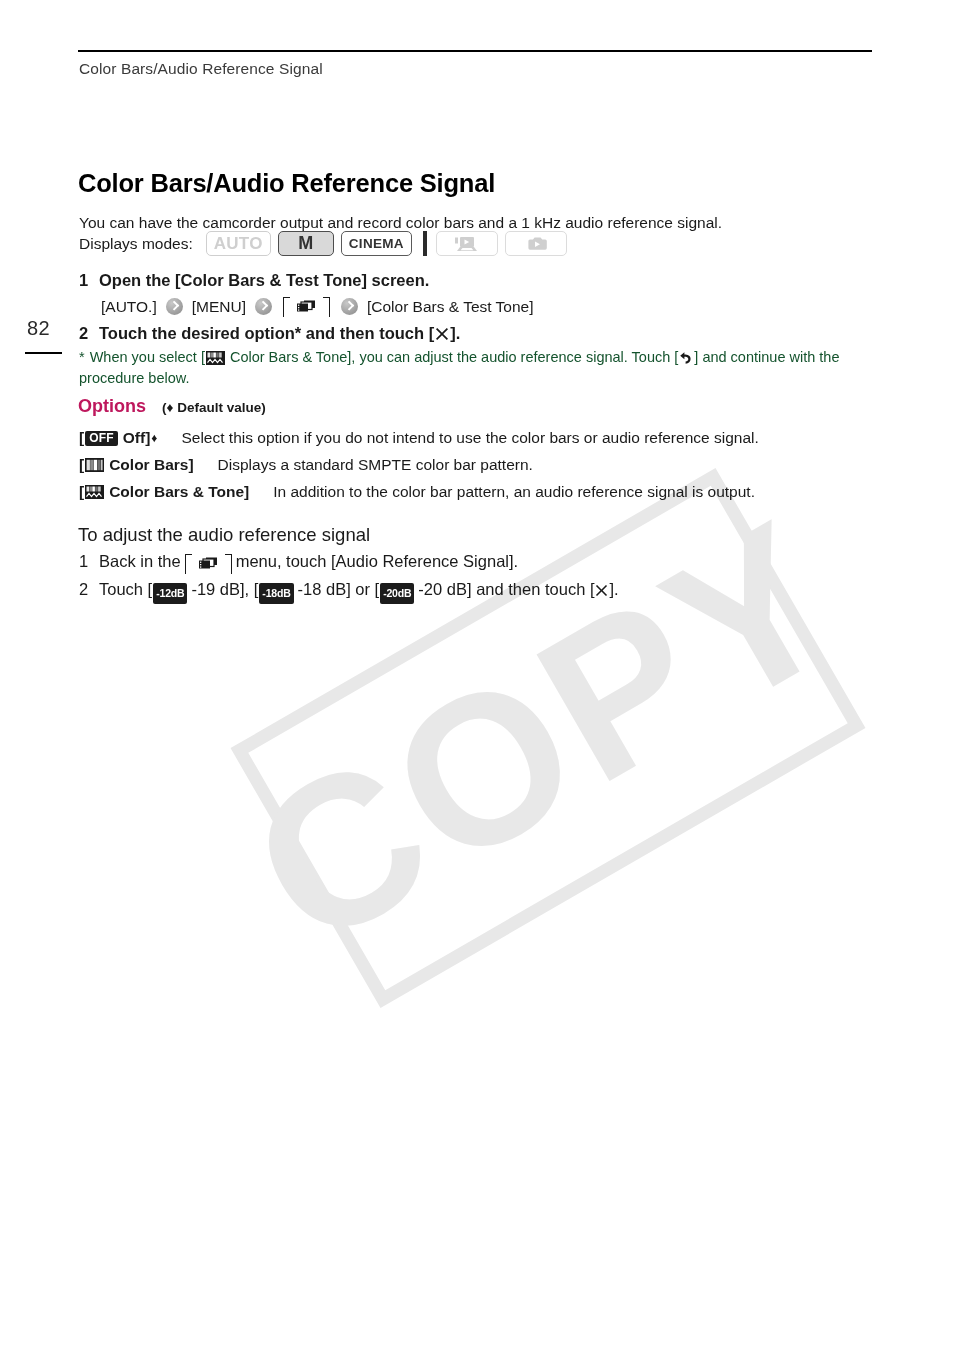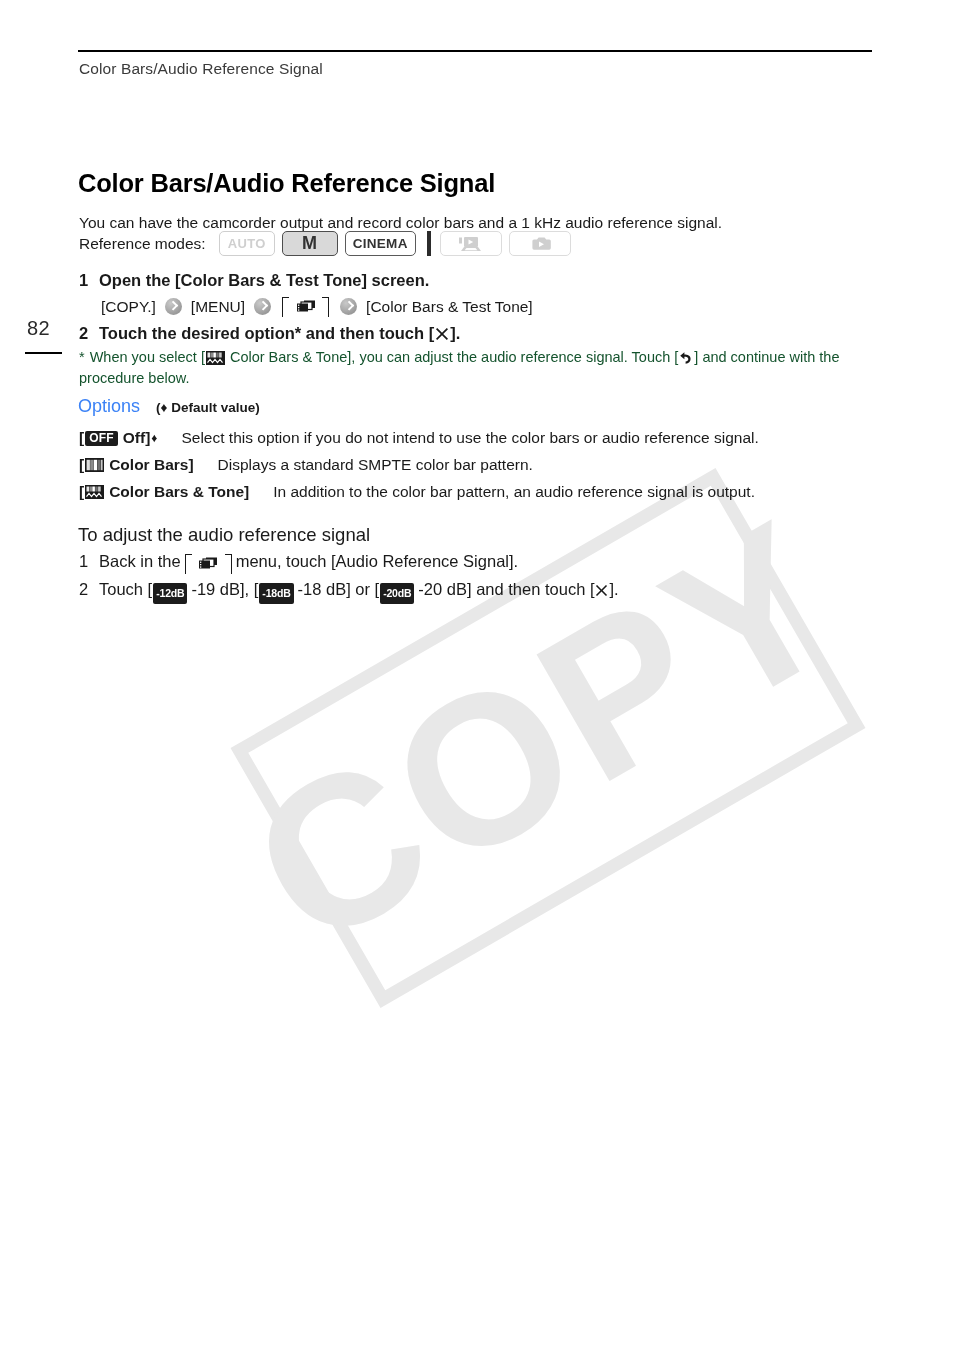--- a/index.html
+++ b/index.html
@@ -135,21 +135,21 @@
     margin-right: 7px;
     border-radius: 5px;
     box-sizing: border-box;
     font-weight: bold;
     letter-spacing: 0.3px;
   }
   .mode-badge.off-mode {
     border: 1.6px solid #cfcfcf;
     color: #cfcfcf;
     background: #fff;
-    font-size: 13px;
+    font-size: 17px;
   }
   .mode-badge.active-mode {
     border: 1.8px solid #4d4d4d;
     background: #d9d9d9;
     color: #333;
     font-size: 18px;
   }
   .mode-badge.outline-mode {
     border: 1.8px solid #5a5a5a;
     background: #fff;
@@ -263,22 +263,22 @@
   
   #options-heading {
     position: absolute;
     left: 78px;
     top: 396px;
     display: flex;
     align-items: baseline;
   }
   #options-heading .oh-title {
     font-size: 18px;
-    font-weight: normal;
-    color: #3b82f6;
+    font-weight: bold;
+    color: #be185d;
   }
   #options-heading .oh-note {
     margin-left: 16px;
     font-size: 13.5px;
     font-weight: bold;
     color: #1a1a1a;
   }
   .option-row {
     position: absolute;
     left: 79px;
@@ -362,21 +362,21 @@
   <div id="header-rule"></div>
   <div id="running-head">Color Bars/Audio Reference Signal</div>
 
   <div id="page-number">82</div>
   <div id="page-number-rule"></div>
 
   <h1 id="title">Color Bars/Audio Reference Signal</h1>
   <p id="intro">You can have the camcorder output and record color bars and a 1 kHz audio reference signal.</p>
 
   <div id="opmodes">
-    <span class="om-label">Reference modes:</span>
+    <span class="om-label">Displays modes:</span>
 
     <span class="mode-badge off-mode">AUTO</span>
 
     <span class="mode-badge active-mode">M</span>
 
     <span class="mode-badge outline-mode">CINEMA</span>
 
     <span class="mode-sep"></span>
 
     <span class="mode-badge icon-mode">
@@ -396,21 +396,21 @@
       </svg>
     </span>
   </div>
 
   <div class="step bold" id="step1">
     <span class="num">1</span>
     <span class="txt">Open the [Color Bars &amp; Test Tone] screen.</span>
   </div>
 
   <div id="navpath">
-    <span class="nav-text">[COPY.]</span>
+    <span class="nav-text">[AUTO.]</span>
     <span class="arrow-icon"></span>
     <span class="nav-text">[MENU]</span>
     <span class="arrow-icon"></span>
     <span class="menu-tab-icon">
       <span class="brk-l"></span>
       <span class="brk-r"></span>
       <svg width="20" height="13" viewBox="0 0 20 13">
         <rect x="8" y="0.5" width="11" height="7.5" fill="#1a1a1a"></rect>
         <rect x="5" y="2" width="11" height="7.5" fill="#ffffff" stroke="#1a1a1a" stroke-width="1.2"></rect>
         <rect x="1" y="3.5" width="11" height="8" fill="#1a1a1a"></rect>

